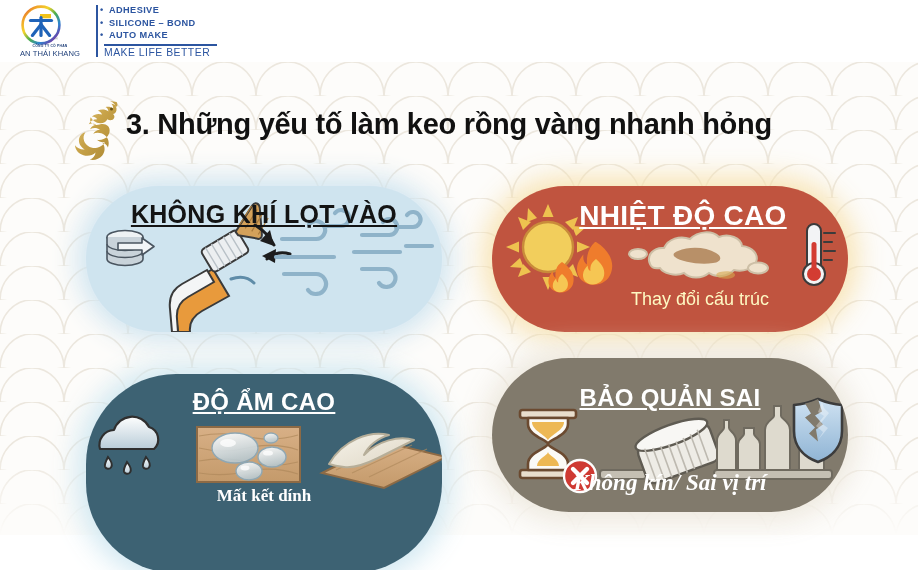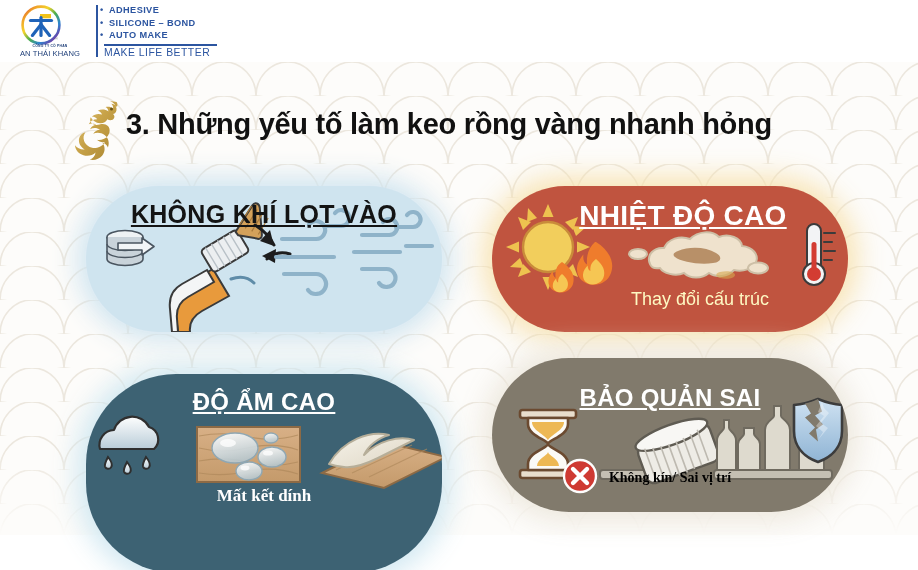--- a/index.html
+++ b/index.html
@@ -166,22 +166,22 @@
   #card-humid .card-title { top: 14px; font-size: 24px; color: #ffffff; }
   #card-humid .card-caption { top: 112px; width: 356px;
                 font-size: 17px; color: #ffffff;
                 font-family: "Liberation Serif", serif; font-weight: bold; }
 
   #card-store { left: 492px; top: 358px; width: 356px; height: 154px;
                 background: #817a6c;
                 box-shadow: 0 0 26px 10px rgba(236,231,220,.9); }
   #card-store .card-title { top: 14px; font-size: 24px; color: #ffffff; margin-top: 12px; }
   #card-store .card-caption { top: 112px; width: 356px;
-                font-size: 14px; color: #000000;
-                font-family: "Liberation Serif", serif; font-weight: bold; }
+                font-size: 23px; color: #ffffff;
+                font-family: "Liberation Serif", serif; font-weight: bold; font-style: italic; }
 
   .art { position: absolute; inset: 0; z-index: 2; }
   .art svg { display: block; }
 </style>
 </head>
 <body>
 
 <div class="slide">
 
   <div class="scale-bg">

